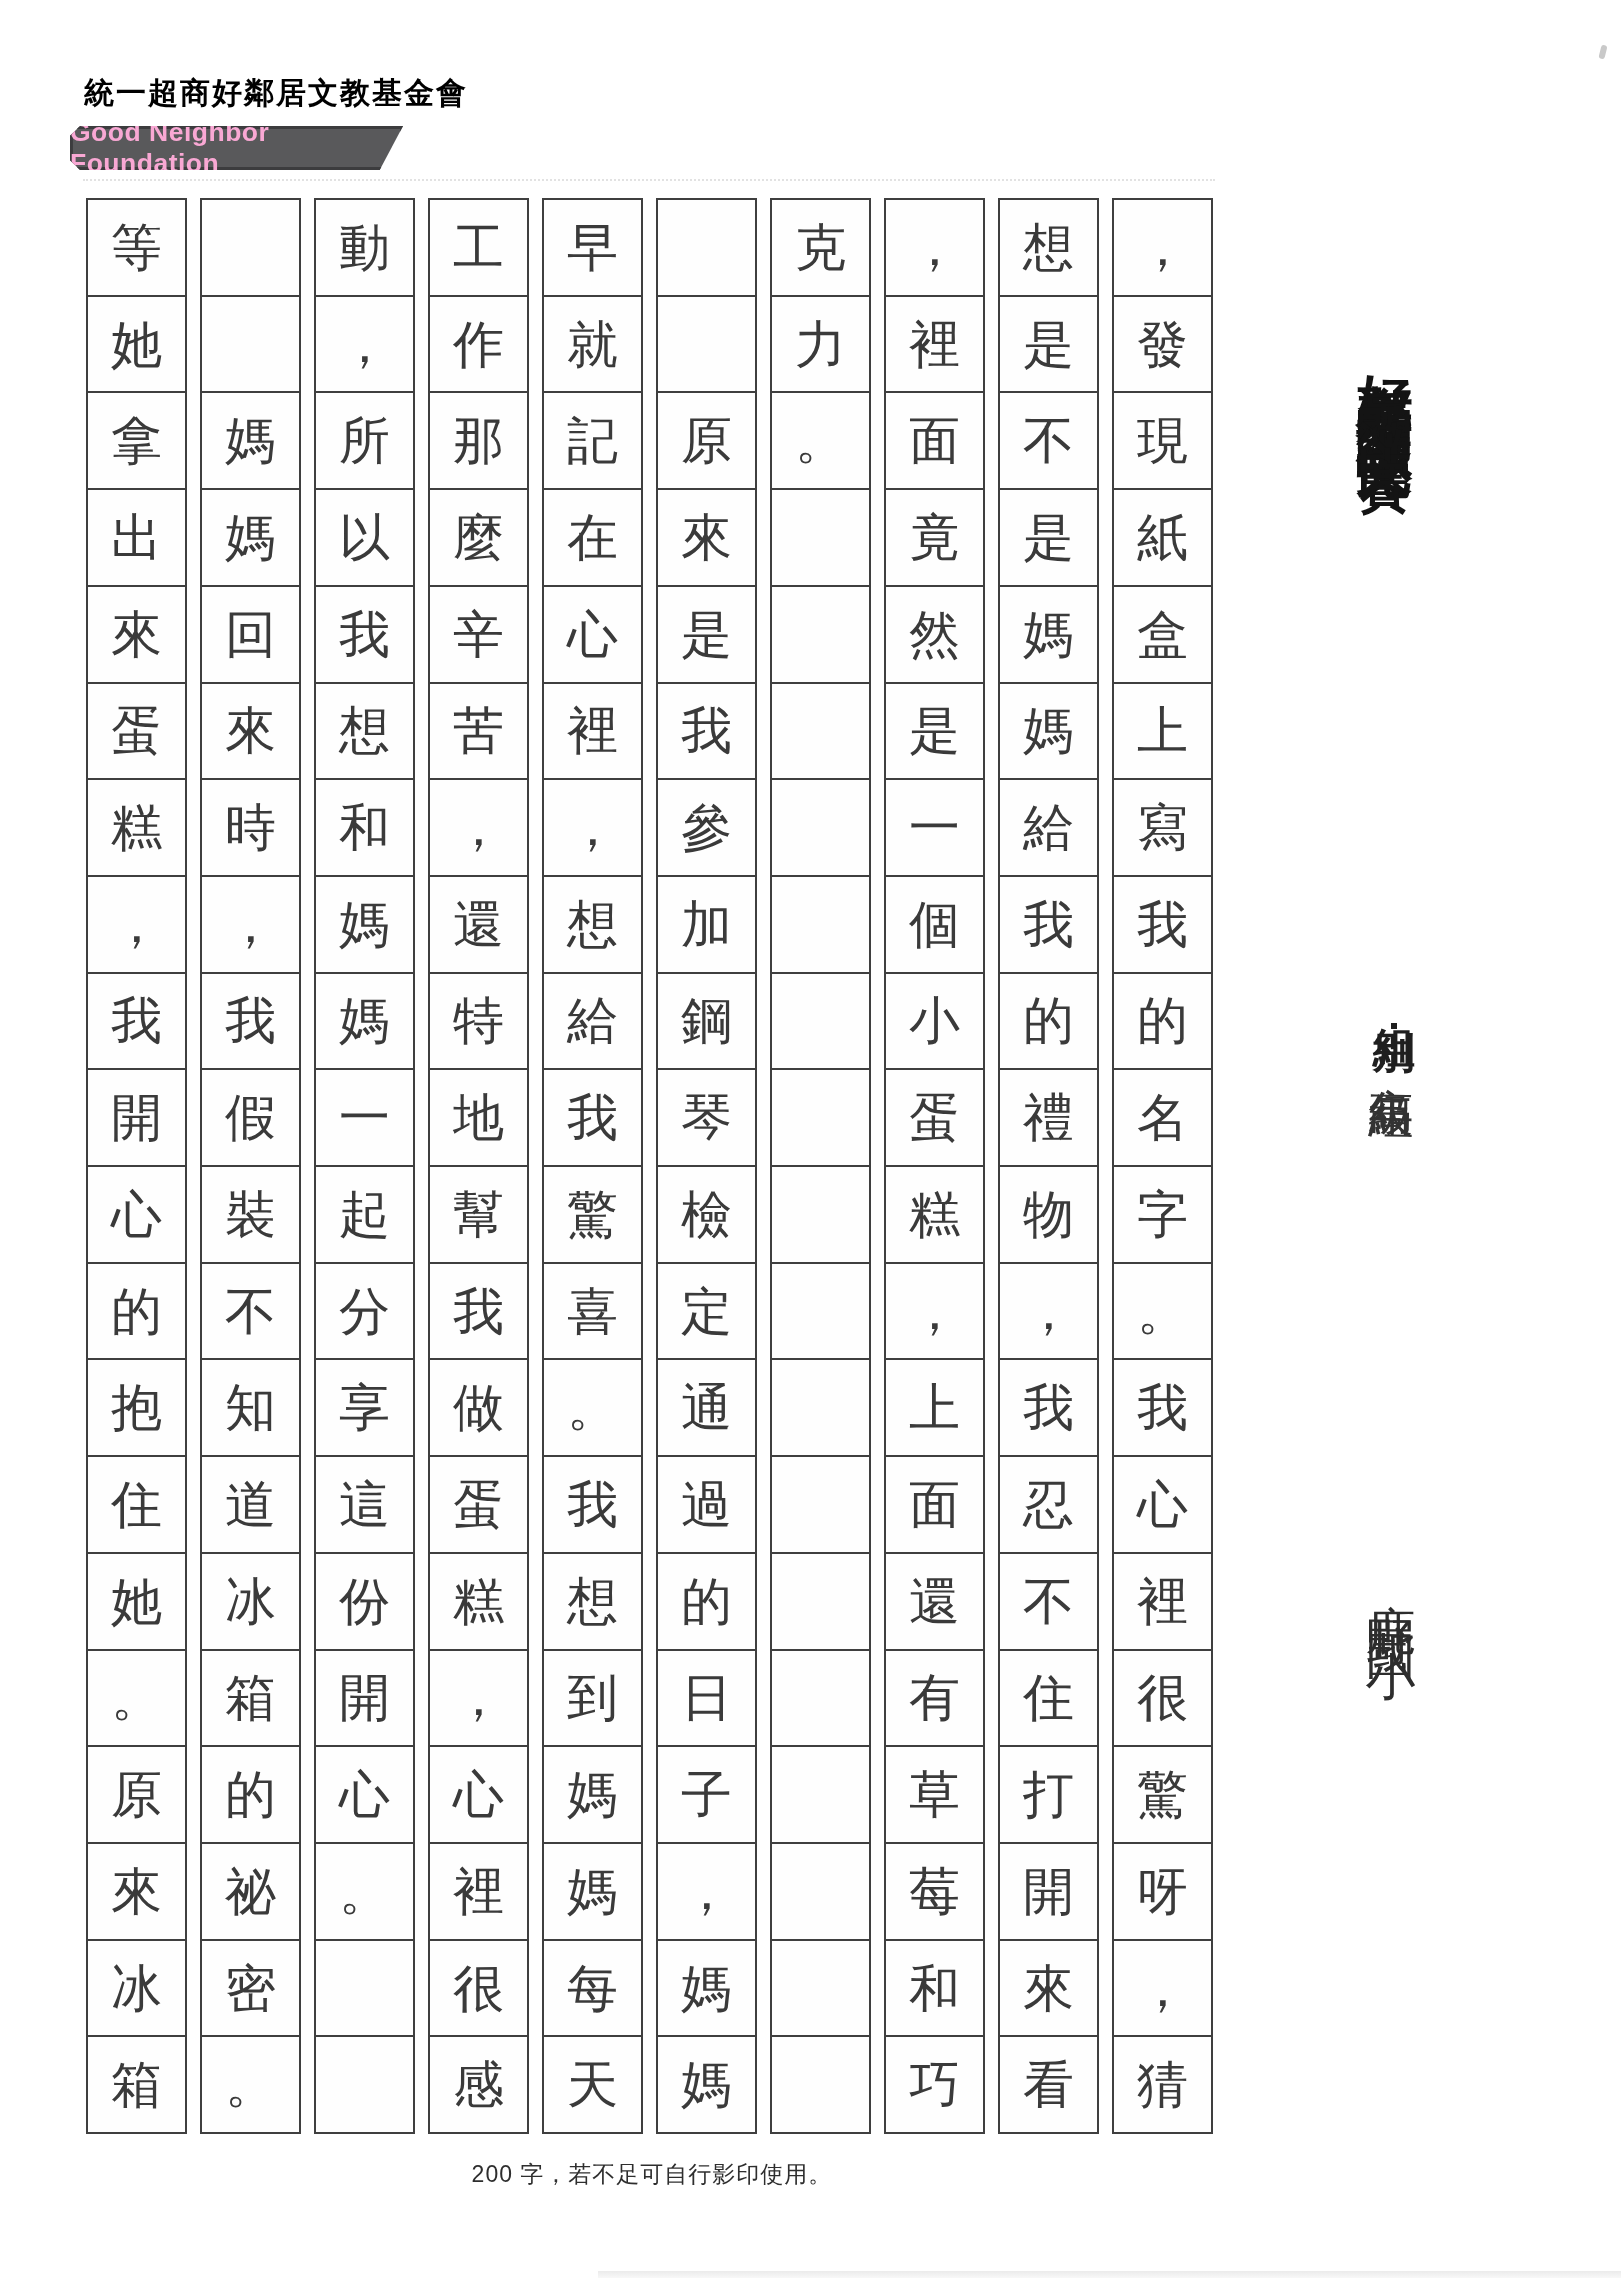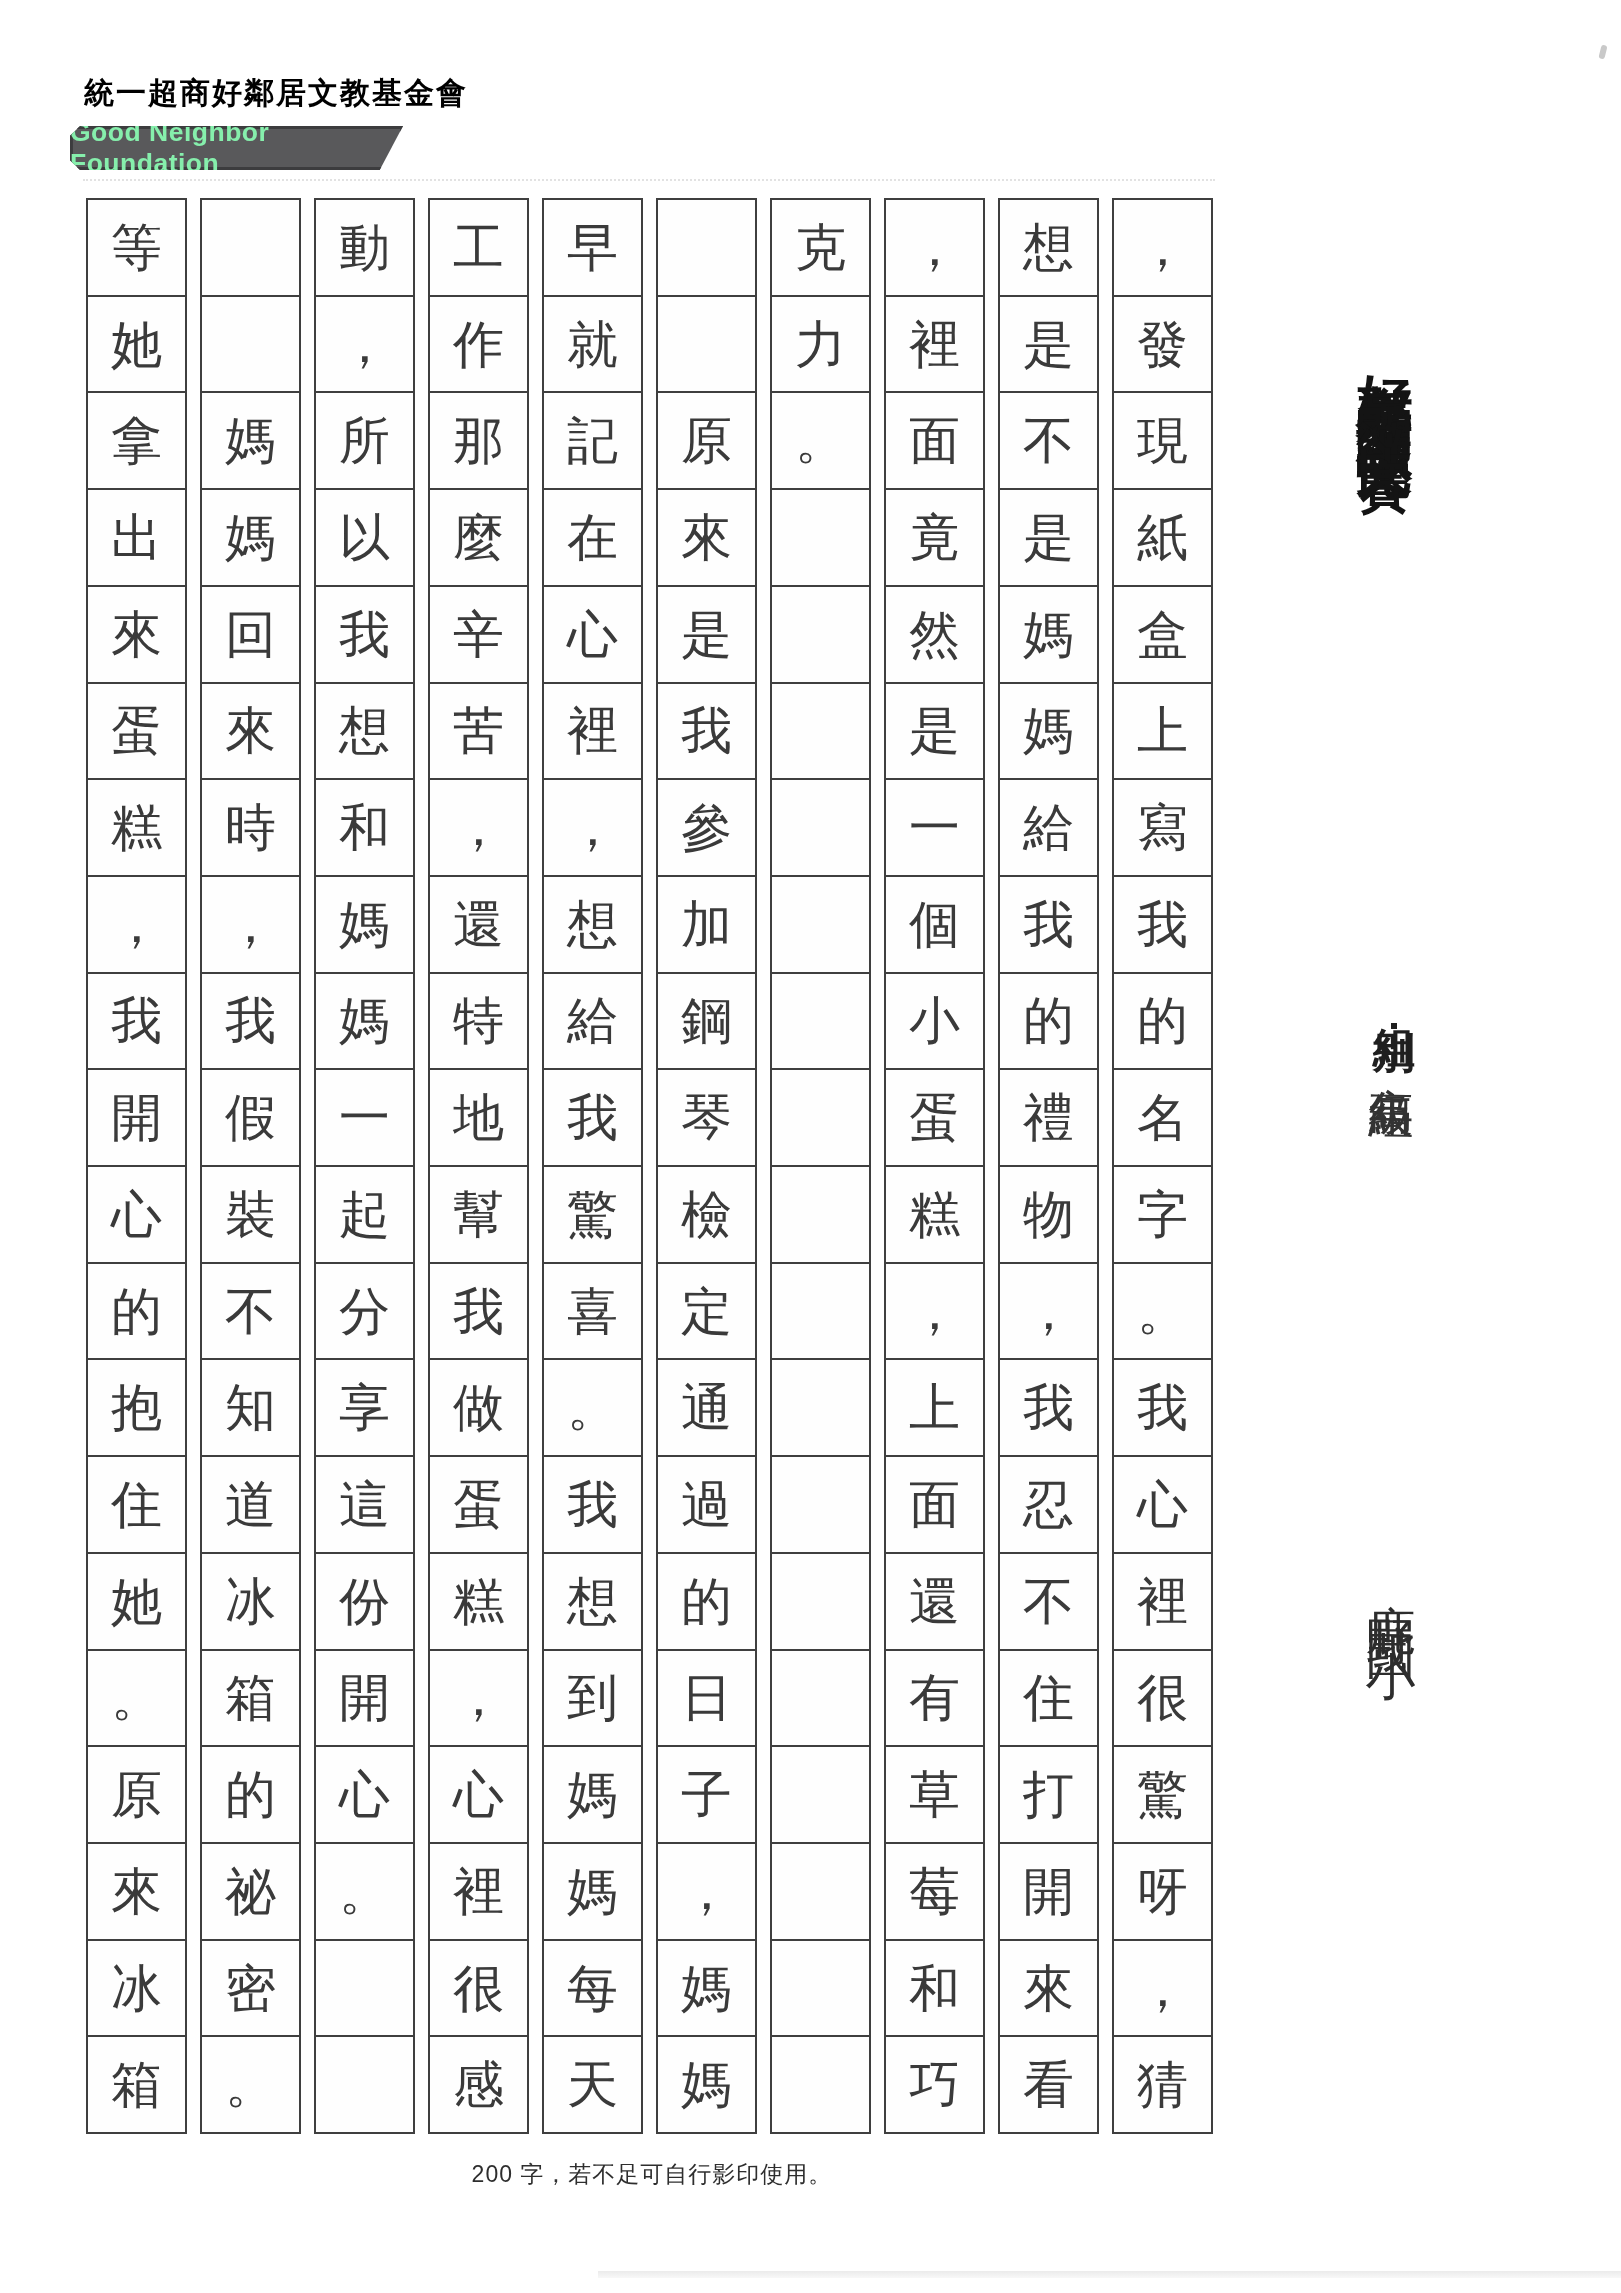--- a/index.html
+++ b/index.html
@@ -6,21 +6,21 @@
   .page{position:relative;width:1621px;height:2294px;background:#ffffff;overflow:hidden;
         font-family:"Liberation Sans",sans-serif;}
 
   
   .logo-cn{position:absolute;left:84px;top:73px;font-size:30px;font-weight:bold;
            letter-spacing:2px;color:#000000;white-space:nowrap;}
   .banner{position:absolute;left:70px;top:126px;width:333px;height:44px;background:#59595b;
           clip-path:polygon(0 22%,3% 0,100% 0,93% 100%,3% 100%,0 78%);
           display:flex;align-items:center;justify-content:center;
           box-shadow:inset 0 0 0 2.9px #3c3c3e;}
-  .banner-text{color:#86efac;font-weight:bold;font-size:26.5px;letter-spacing:0.5px;}
+  .banner-text{color:#f9a8d4;font-weight:bold;font-size:26.5px;letter-spacing:0.5px;}
 
   
   .grid{position:absolute;left:86px;top:198px;width:1127px;height:1936px;
         display:flex;flex-direction:row-reverse;justify-content:space-between;}
   .col{width:101px;height:100%;border:2.9px solid #3f3f3f;box-sizing:border-box;
        display:flex;flex-direction:column;background:#fefefe;}
   .cell{flex:1;border-bottom:2.5px solid #3f3f3f;display:flex;align-items:center;
         justify-content:center;font-size:51px;line-height:1;color:#3a3a3a;
         font-family:"Liberation Sans",sans-serif;}
   .cell:last-child{border-bottom:none;}

